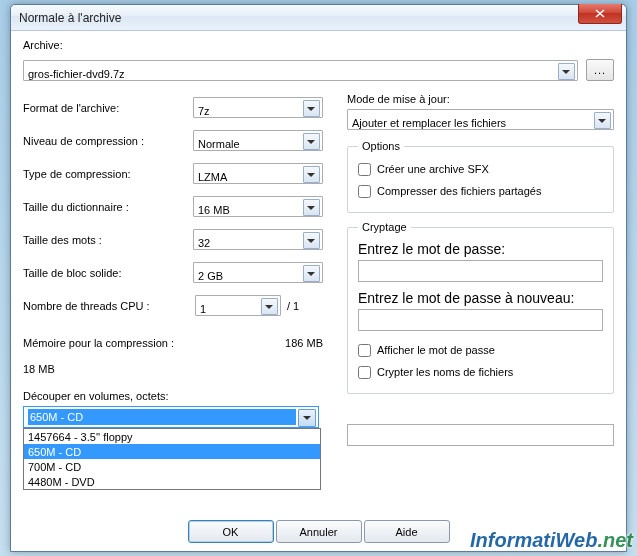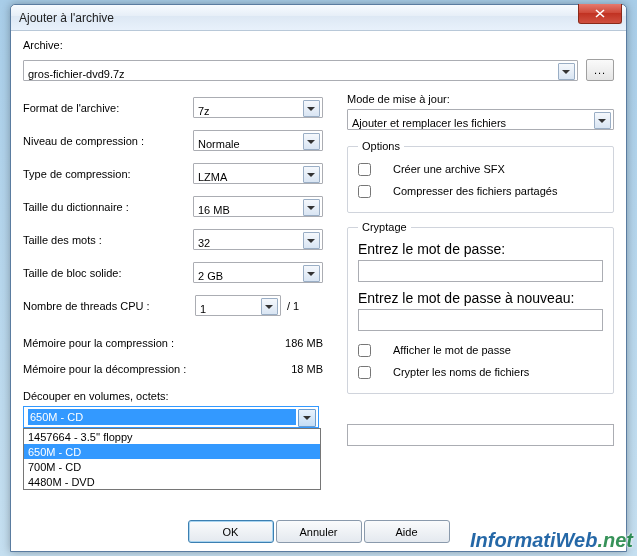--- a/index.html
+++ b/index.html
@@ -38,21 +38,21 @@
   .dropdown-list { position: absolute; left: -1px; top: 21px; width: 298px; background: #fff; border: 1px solid #767676; z-index: 10; }
   .dropdown-list .opt { height: 15px; padding: 0 4px; font-size: 11px; display: flex; align-items: center; }
   .dropdown-list .opt.sel { background: #3399ff; color: #fff; }
 
   .mode-lbl { font-size: 11px; margin-bottom: 4px; margin-top: 2px; }
   .wide-select { width: 100%; }
 
   fieldset { border: 1px solid #d0d4dc; border-radius: 2px; margin: 0 0 8px 0; padding: 6px 10px 10px 10px; }
   legend { font-size: 11px; padding: 0 4px; }
 
-  .checkbox-row { display: flex; align-items: center; gap: 22px; height: 22px; font-size: 11px; }
+  .checkbox-row { display: flex; align-items: center; gap: 6px; height: 22px; font-size: 11px; }
   .checkbox-row input { width: 13px; height: 13px; margin: 0; }
 
   .pw-label { font-size: 14px; margin: 2px 0 3px 0; }
   .pw-input { width: 100%; height: 22px; border: 1px solid #abadb3; background: #fff; }
 
   .method-row { display: flex; align-items: center; gap: 8px; margin: 6px 0; }
   .method-row .lbl { font-size: 11px; flex: 1; }
   .method-row .sel { width: 86px; }
 
   .param-box { width: 100%; height: 22px; border: 1px solid #abadb3; background: #fff; margin-top: 30px; }
@@ -62,21 +62,21 @@
   .btn.default { border: 1px solid #3c7fb1; box-shadow: 0 0 0 1px #a8d4f0 inset; }
 
   .watermark { position: absolute; right: 4px; bottom: 4px; font-style: italic; font-family: Georgia, serif; color: #004e98; font-size: 20px; font-weight: bold; opacity: 0.85; text-shadow: 0 0 2px #fff, 0 0 4px #fff; }
   .watermark .net { color: #15803d; }
 </style>
 </head>
 <body>
 
 <div class="window">
   <div class="titlebar">
-    <span class="titlebar-text">Ajouter à l'archive</span>
+    <span class="titlebar-text">Normale à l'archive</span>
     <div class="close-btn">
       <svg width="10" height="9" viewBox="0 0 10 9">
           <path d="M1 1 L9 8 M9 1 L1 8" stroke="#fff" stroke-width="1.6"></path>
         </svg>
     </div>
   </div>
   <div class="client">
 
     <div class="row">
         <span>Archive:</span>
@@ -134,21 +134,20 @@
             </div>
           <span class="form-val">/ 1</span>
         </div>
 
         <div style="height:8px"></div>
         <div class="mem-row">
           <span>Mémoire pour la compression :</span>
           <span>186 MB</span>
         </div>
         <div class="mem-row">
-          <span>Mémoire pour la décompression :</span>
           <span>18 MB</span>
         </div>
 
         <div style="height:8px"></div>
         <div class="split-label">Découper en volumes, octets:</div>
         <div class="split-combo">
           <div class="selected">650M - CD</div>
           <div class="dropdown-list">
             <div class="opt">1457664 - 3.5'' floppy</div>
             <div class="opt sel">650M - CD</div>

